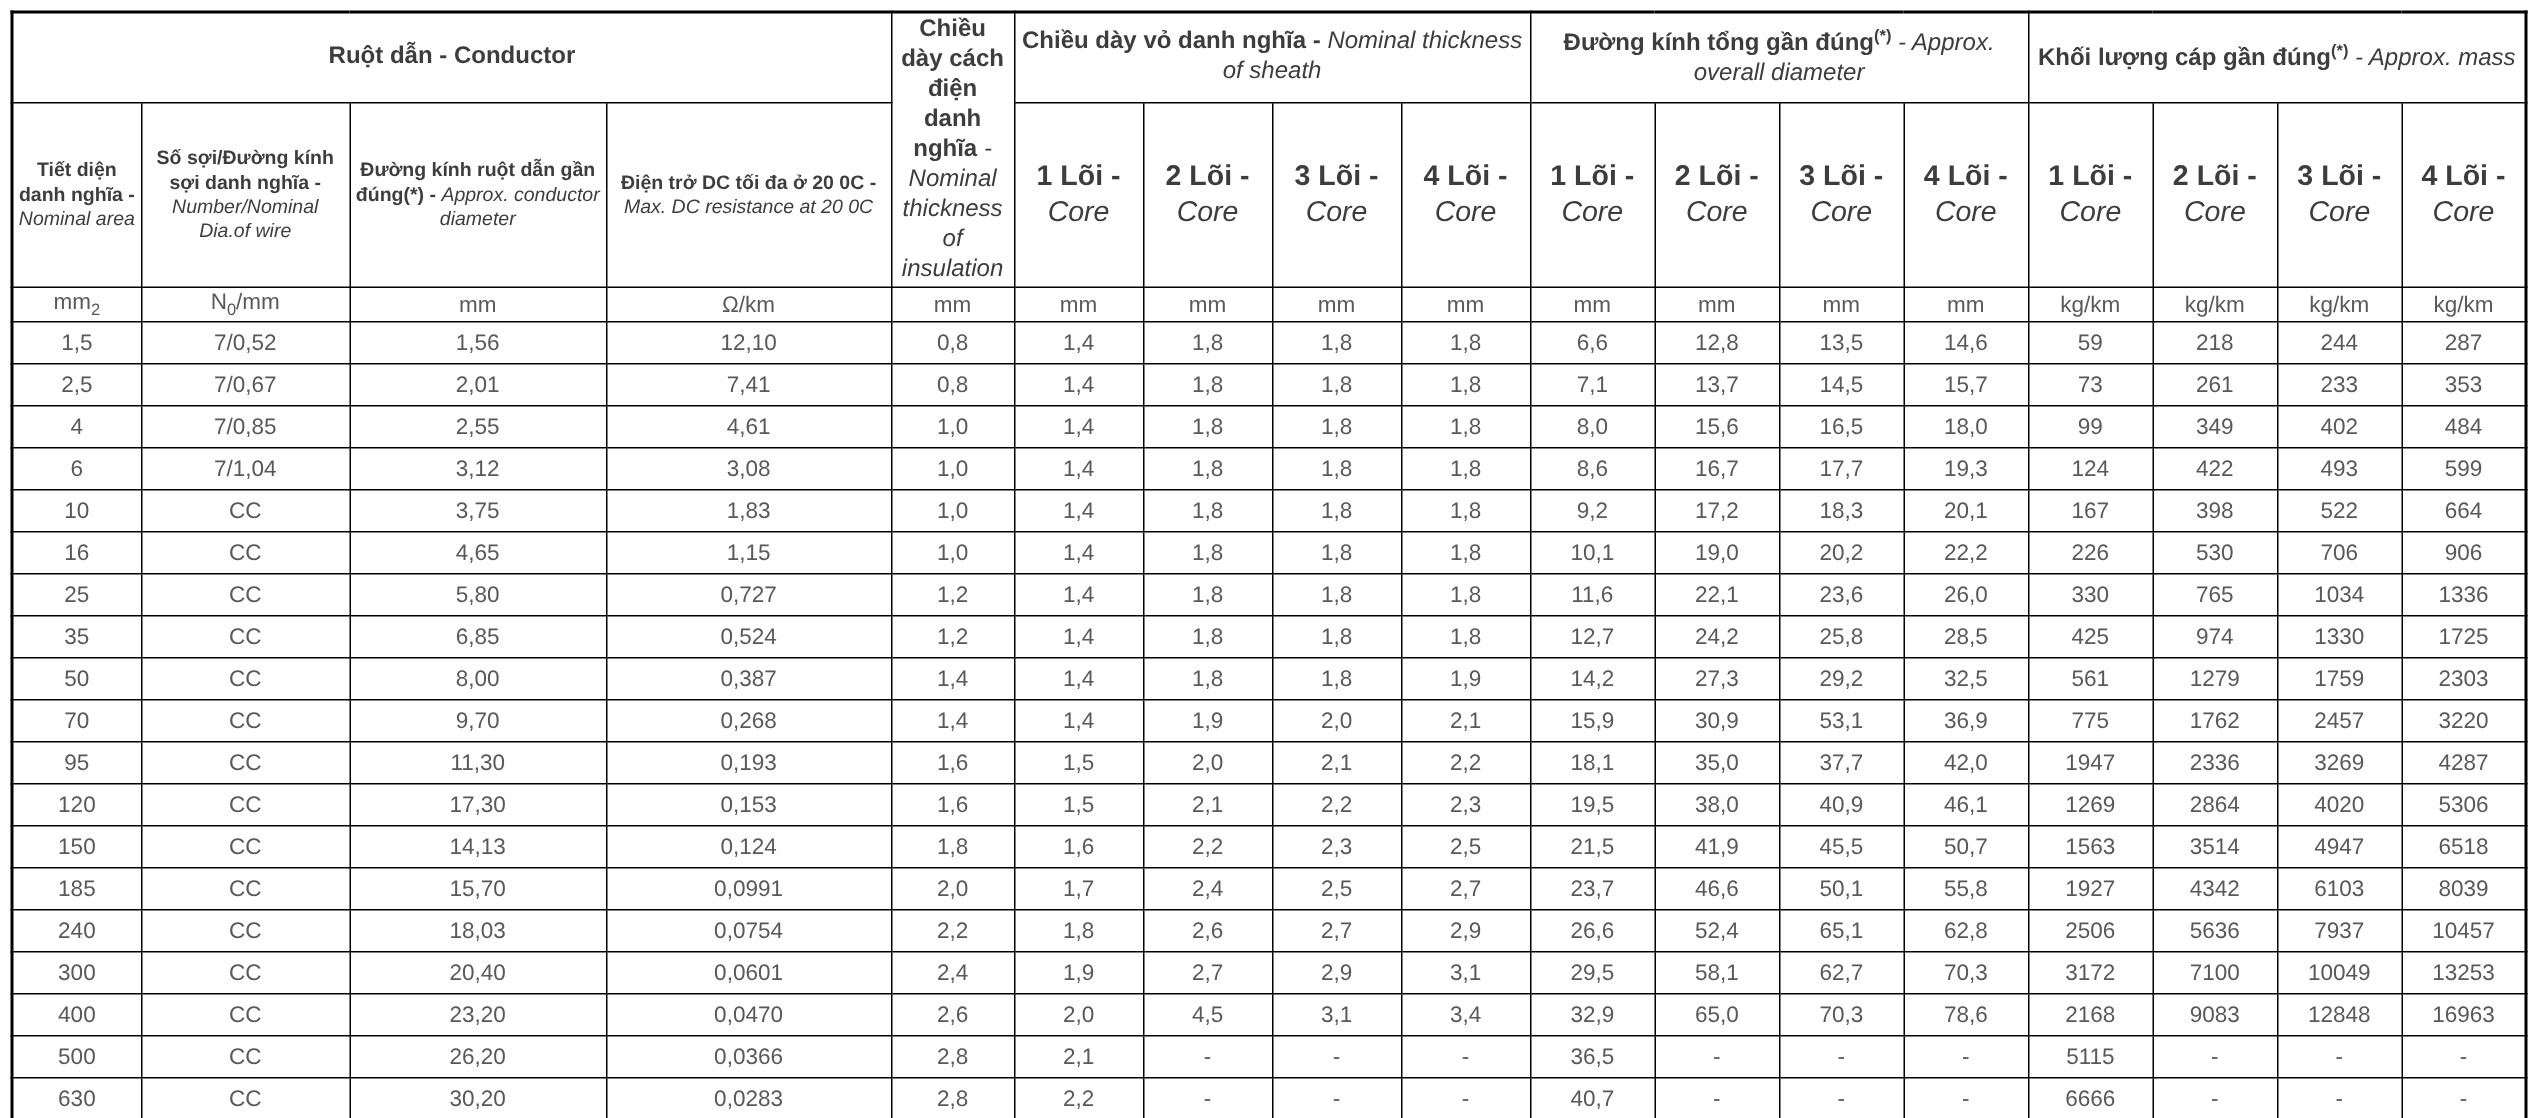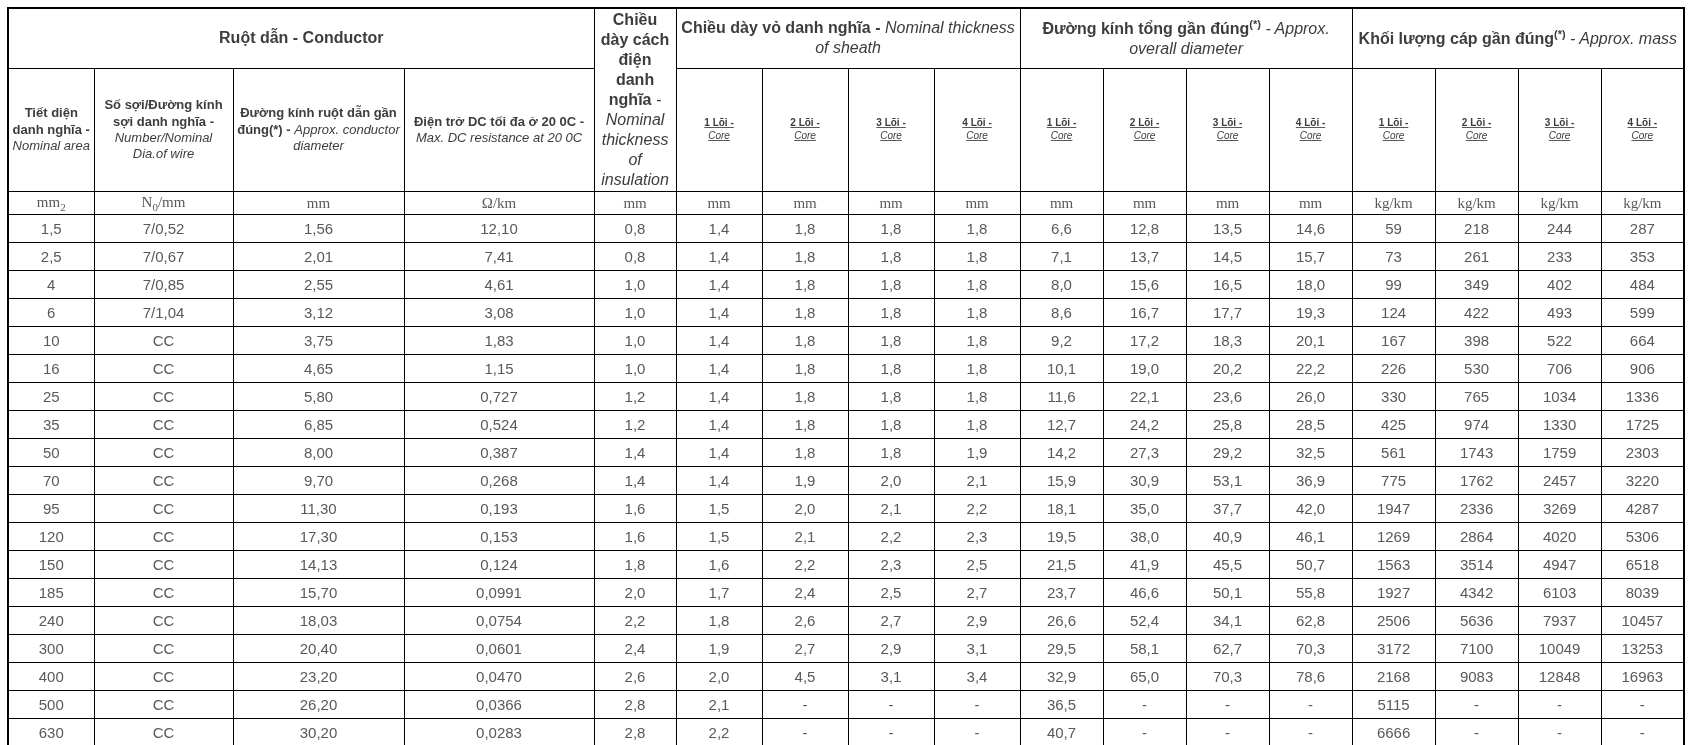--- a/index.html
+++ b/index.html
@@ -20,28 +20,28 @@
   th, td {
     border: 1px solid #000;
     text-align: center;
     vertical-align: middle;
     padding: 1px 3px;
     font-weight: normal;
     overflow: hidden;
   }
   .row-groups th { height: 54px; font-size: 16px; line-height: 1.25; }
   .row-cols th   { height: 111px; font-size: 13px; line-height: 1.25; }
-  .row-units td  { height: 23px; font-size: 15px; font-family: Liberation Serif, serif; }
+  .row-units td  { height: 23px; font-size: 15px; }
   tbody td       { height: 28px; font-size: 15px; }
   .b { font-weight: bold; color: #3d3d3d; }
   .i { font-style: italic; font-weight: normal; color: #3d3d3d; }
   sup.b { font-size: 11px; }
   sub  { font-size: 11px; }
   th.core-cell .b { display: block; }
-  th.core-cell { font-size: 10px; text-decoration: underline; }
+  th.core-cell { font-size: 19px; }
 </style>
 </head>
 <body>
 
 <table class="spec">
   <colgroup>
     <col style="width:86px">
       <col style="width:139px">
       <col style="width:171px">
       <col style="width:190px">
@@ -292,21 +292,21 @@
         <td>1,4</td>
         <td>1,4</td>
         <td>1,8</td>
         <td>1,8</td>
         <td>1,9</td>
         <td>14,2</td>
         <td>27,3</td>
         <td>29,2</td>
         <td>32,5</td>
         <td>561</td>
-        <td>1743</td>
+        <td>1279</td>
         <td>1759</td>
         <td>2303</td>
       </tr>
       <tr>
         <td>70</td>
         <td>CC</td>
         <td>9,70</td>
         <td>0,268</td>
         <td>1,4</td>
         <td>1,4</td>
@@ -403,21 +403,21 @@
         <td>CC</td>
         <td>18,03</td>
         <td>0,0754</td>
         <td>2,2</td>
         <td>1,8</td>
         <td>2,6</td>
         <td>2,7</td>
         <td>2,9</td>
         <td>26,6</td>
         <td>52,4</td>
-        <td>34,1</td>
+        <td>65,1</td>
         <td>62,8</td>
         <td>2506</td>
         <td>5636</td>
         <td>7937</td>
         <td>10457</td>
       </tr>
       <tr>
         <td>300</td>
         <td>CC</td>
         <td>20,40</td>

